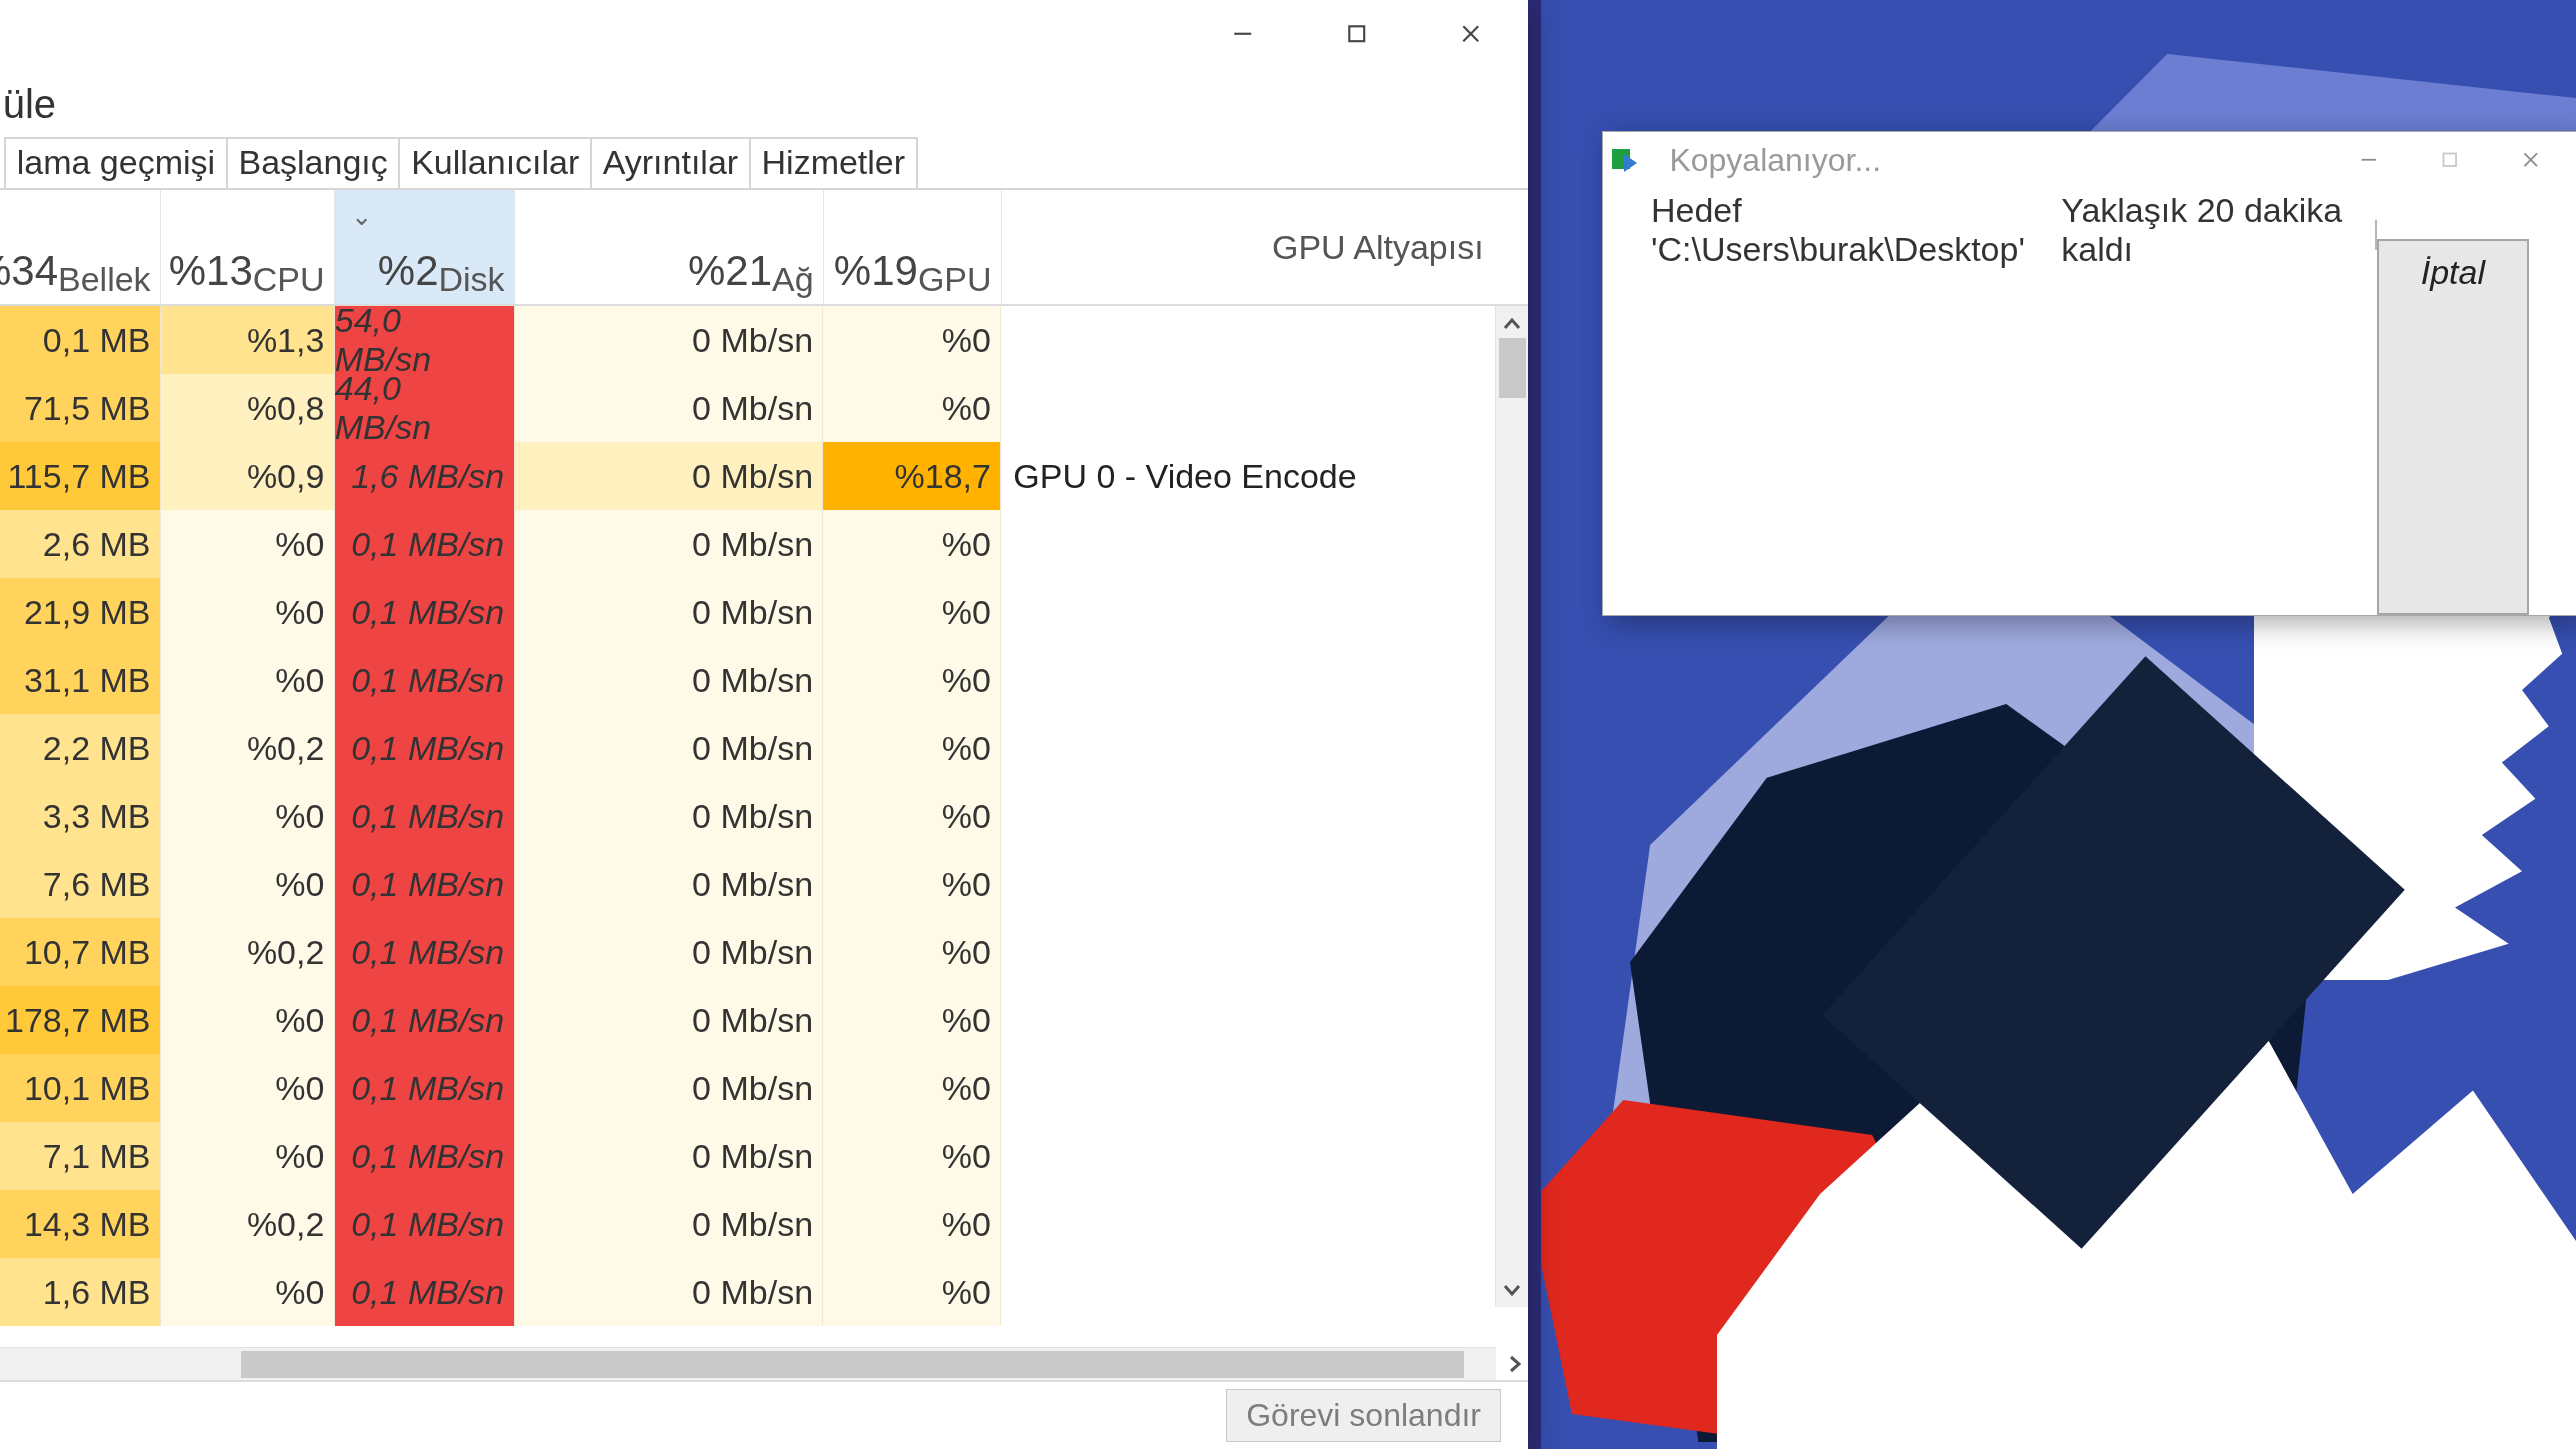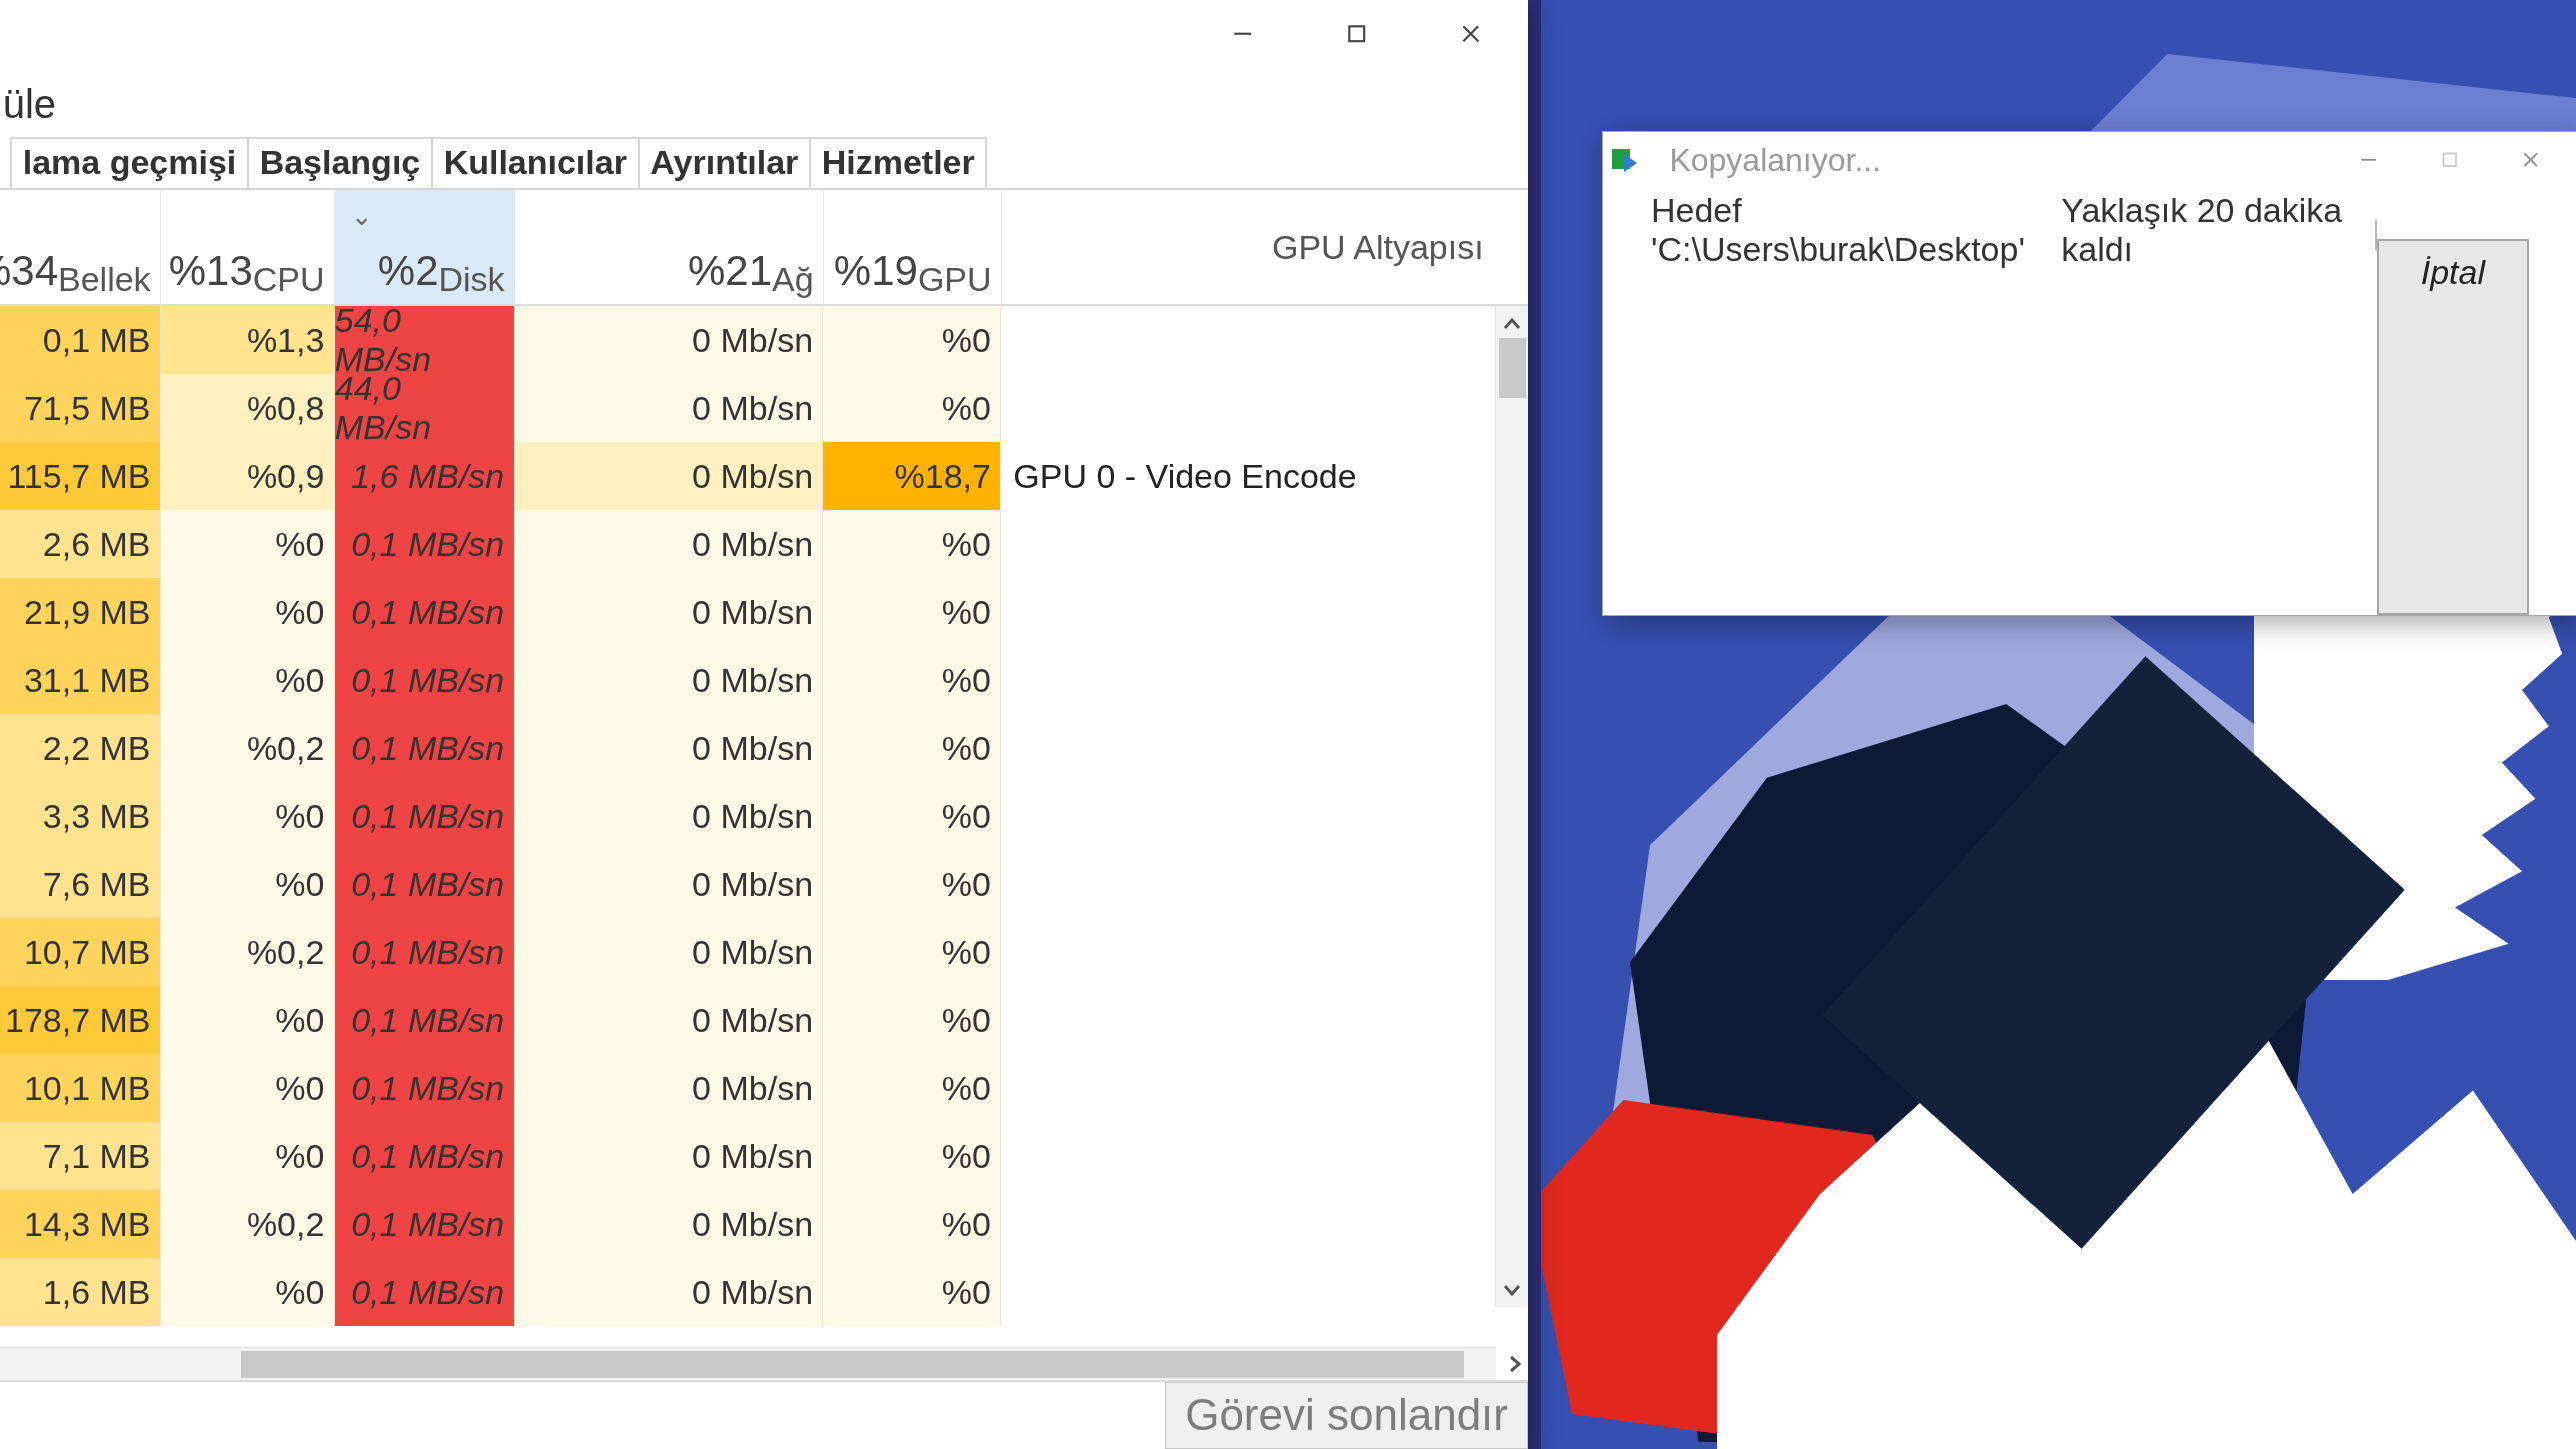--- a/index.html
+++ b/index.html
@@ -57,25 +57,24 @@
   .tm-titlebar .winbtn svg { width: 25.5px; height: 25.5px; }
 
   .tm-menubar {
     font-size: 40px;
     color: #333;
     padding: 1.3px 2.7px 9.4px 2.7px;
   }
 
   .tm-tabs {
     display: flex;
-    padding-left: 10px;
+    padding-left: 4px;
     border-bottom: 2px solid #d6d6d6;
     font-size: 34px;
     color: #333;
-    font-weight: bold;
   }
   .tm-tab {
     padding: 4px 10.7px 6.7px 10.7px;
     border: 2px solid #d6d6d6;
     border-bottom: none;
     background: #ffffff;
     margin-right: -2px;
   }
 
   .tm-headers {
@@ -200,21 +199,23 @@
     right: -31px; top: 4px;
     width: 24px; height: 24px;
     color:#555;
   }
 
   .tm-footer {
     height: 67px;
     border-top: 2px solid #dcdcdc;
     display: flex;
     justify-content: flex-end;
-    font-size: 44px;
+    align-items: center;
+    padding-right: 27px;
+    font-size: 32px;
     color: #777;
   }
   .tm-footer .endtask-btn {
     border: 1.3px solid #c7c7c7;
     background: #efefef;
     padding: 6.7px 19px;
     color:#7d7d7d;
   }
 
   

